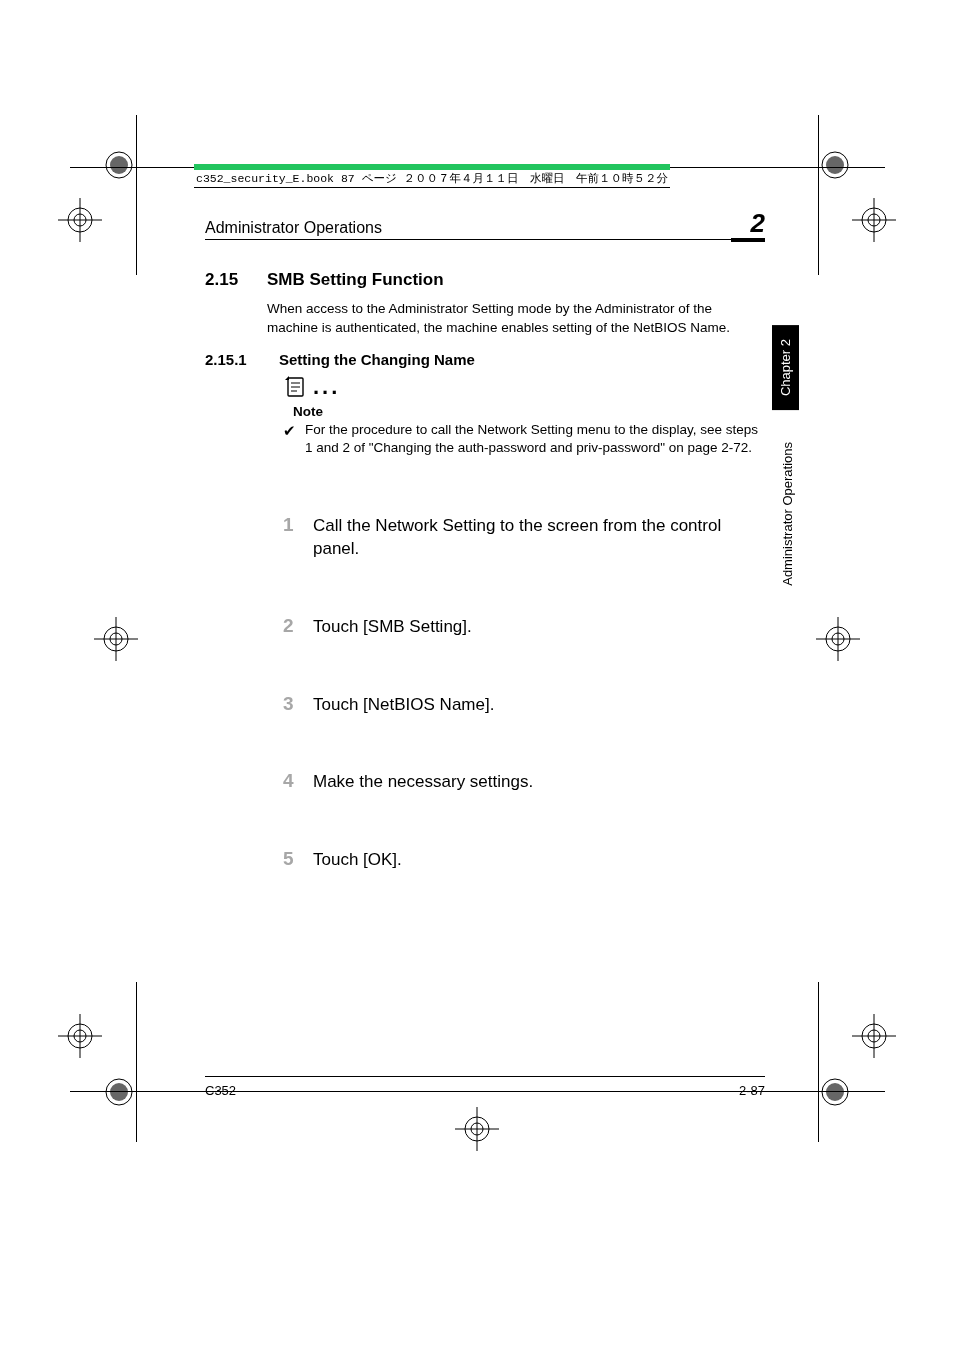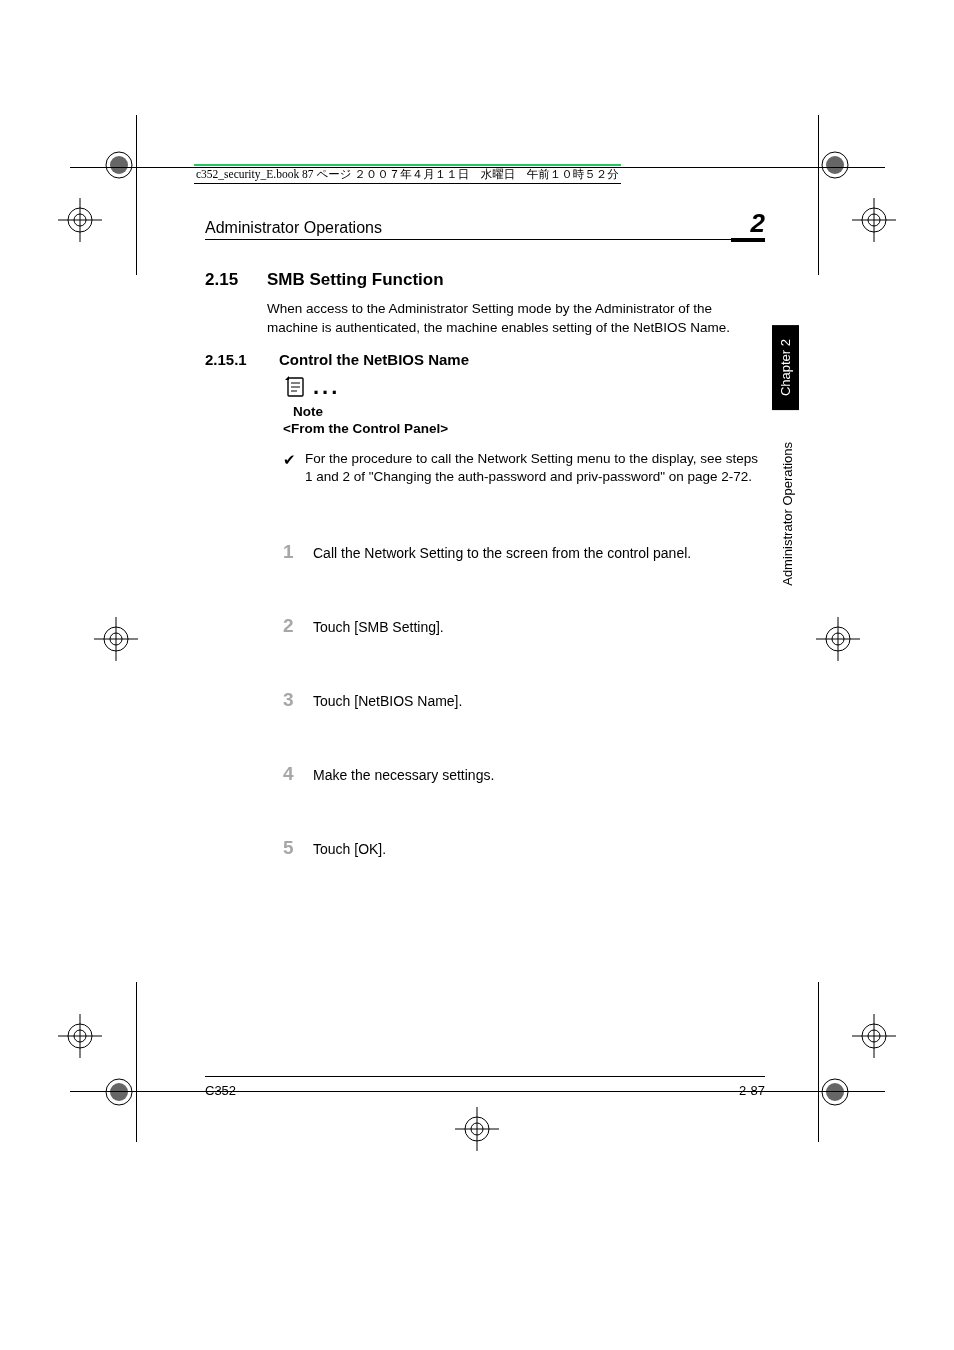--- a/index.html
+++ b/index.html
@@ -35,22 +35,22 @@
       position: absolute;
       height: 0;
       border-top: 1px solid #000;
     }
 
     .file-header {
       position: absolute;
       left: 194px;
       top: 164px;
       font-size: 11.5px;
-      font-family: Liberation Serif, serif;
-      border-top: 2px solid #22c55e;
+      font-family: Liberation Mono, monospace;
+      border-top: 6px solid #22c55e;
       border-bottom: 1px solid #000;
       padding: 1px 2px;
     }
 
     
     .page {
       position: absolute;
       left: 205px;
       top: 210px;
       width: 560px;
@@ -130,21 +130,21 @@
     .bullet-mark { width: 22px; font-size: 15px; line-height: 1.3; }
     .bullet-txt { flex: 1; font-size: 13.5px; line-height: 1.35; }
 
     .step-row { display: flex; margin-left: 78px; margin-bottom: 14px; align-items: baseline; }
     .step-num {
       width: 30px;
       font-size: 19px;
       font-weight: bold;
       color: #a7a7a7;
     }
-    .step-txt { flex: 1; font-size: 14px; line-height: 1.35; margin-top: 41px; }
+    .step-txt { flex: 1; font-size: 17px; line-height: 1.35; margin-top: 41px; }
 
     
     .page-footer {
       position: absolute;
       left: 205px;
       width: 560px;
       top: 1076px;
       border-top: 1px solid #000;
       padding-top: 6px;
       font-size: 13px;
@@ -280,35 +280,34 @@
 
   <div class="h1row">
     <div class="h1num">2.15</div>
     <div class="h1txt">SMB Setting Function</div>
   </div>
 
   <div class="para">When access to the Administrator Setting mode by the Administrator of the machine is authenticated, the machine enables setting of the NetBIOS Name.</div>
 
   <div class="h2row">
     <div class="h2num">2.15.1</div>
-    <div class="h2txt">Control the NetBIOS Name</div>
+    <div class="h2txt">Setting the Changing Name</div>
   </div>
 
   <div class="note-icon">
     <svg width="26" height="26" viewBox="0 0 26 26">
       <rect x="5" y="4" width="15" height="18" rx="1" fill="none" stroke="#000" stroke-width="1.4"></rect>
       <line x1="8" y1="9" x2="17" y2="9" stroke="#000"></line>
       <line x1="8" y1="13" x2="17" y2="13" stroke="#000"></line>
       <line x1="8" y1="17" x2="14" y2="17" stroke="#000"></line>
       <path d="M2 6 L6 2 L6 6 Z" fill="#000"></path>
     </svg><span class="note-dots">...</span>
   </div>
   <div class="note-label">Note</div>
 
-  <div class="subhead">&lt;From the Control Panel&gt;</div>
 
   <div class="bullet-row">
     <div class="bullet-mark">✔</div>
     <div class="bullet-txt">For the procedure to call the Network Setting menu to the display, see steps 1 and 2 of "Changing the auth-password and priv-password" on page 2-72.</div>
   </div>
 
   <div class="step-row">
     <div class="step-num">1</div>
     <div class="step-txt">Call the Network Setting to the screen from the control panel.</div>
   </div>

